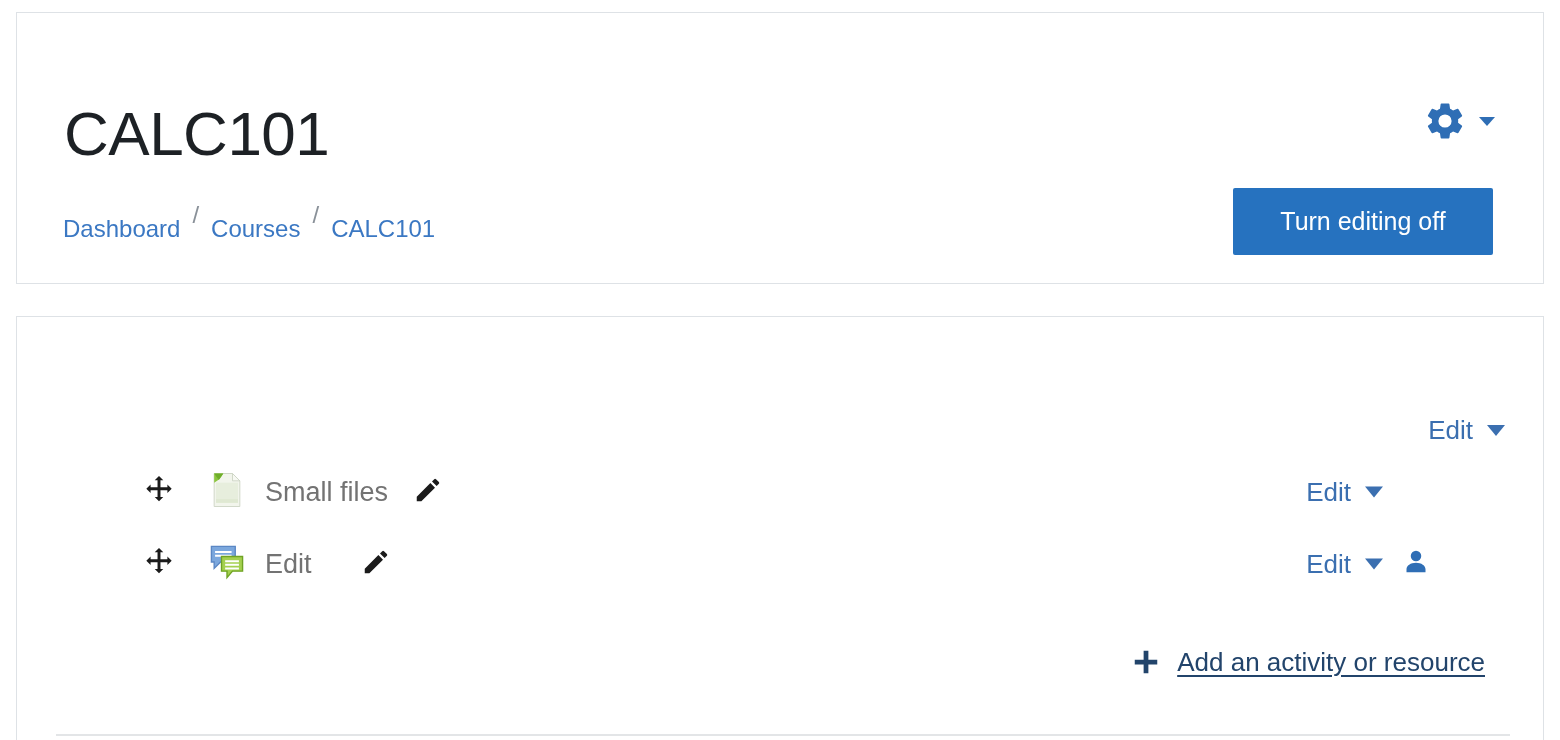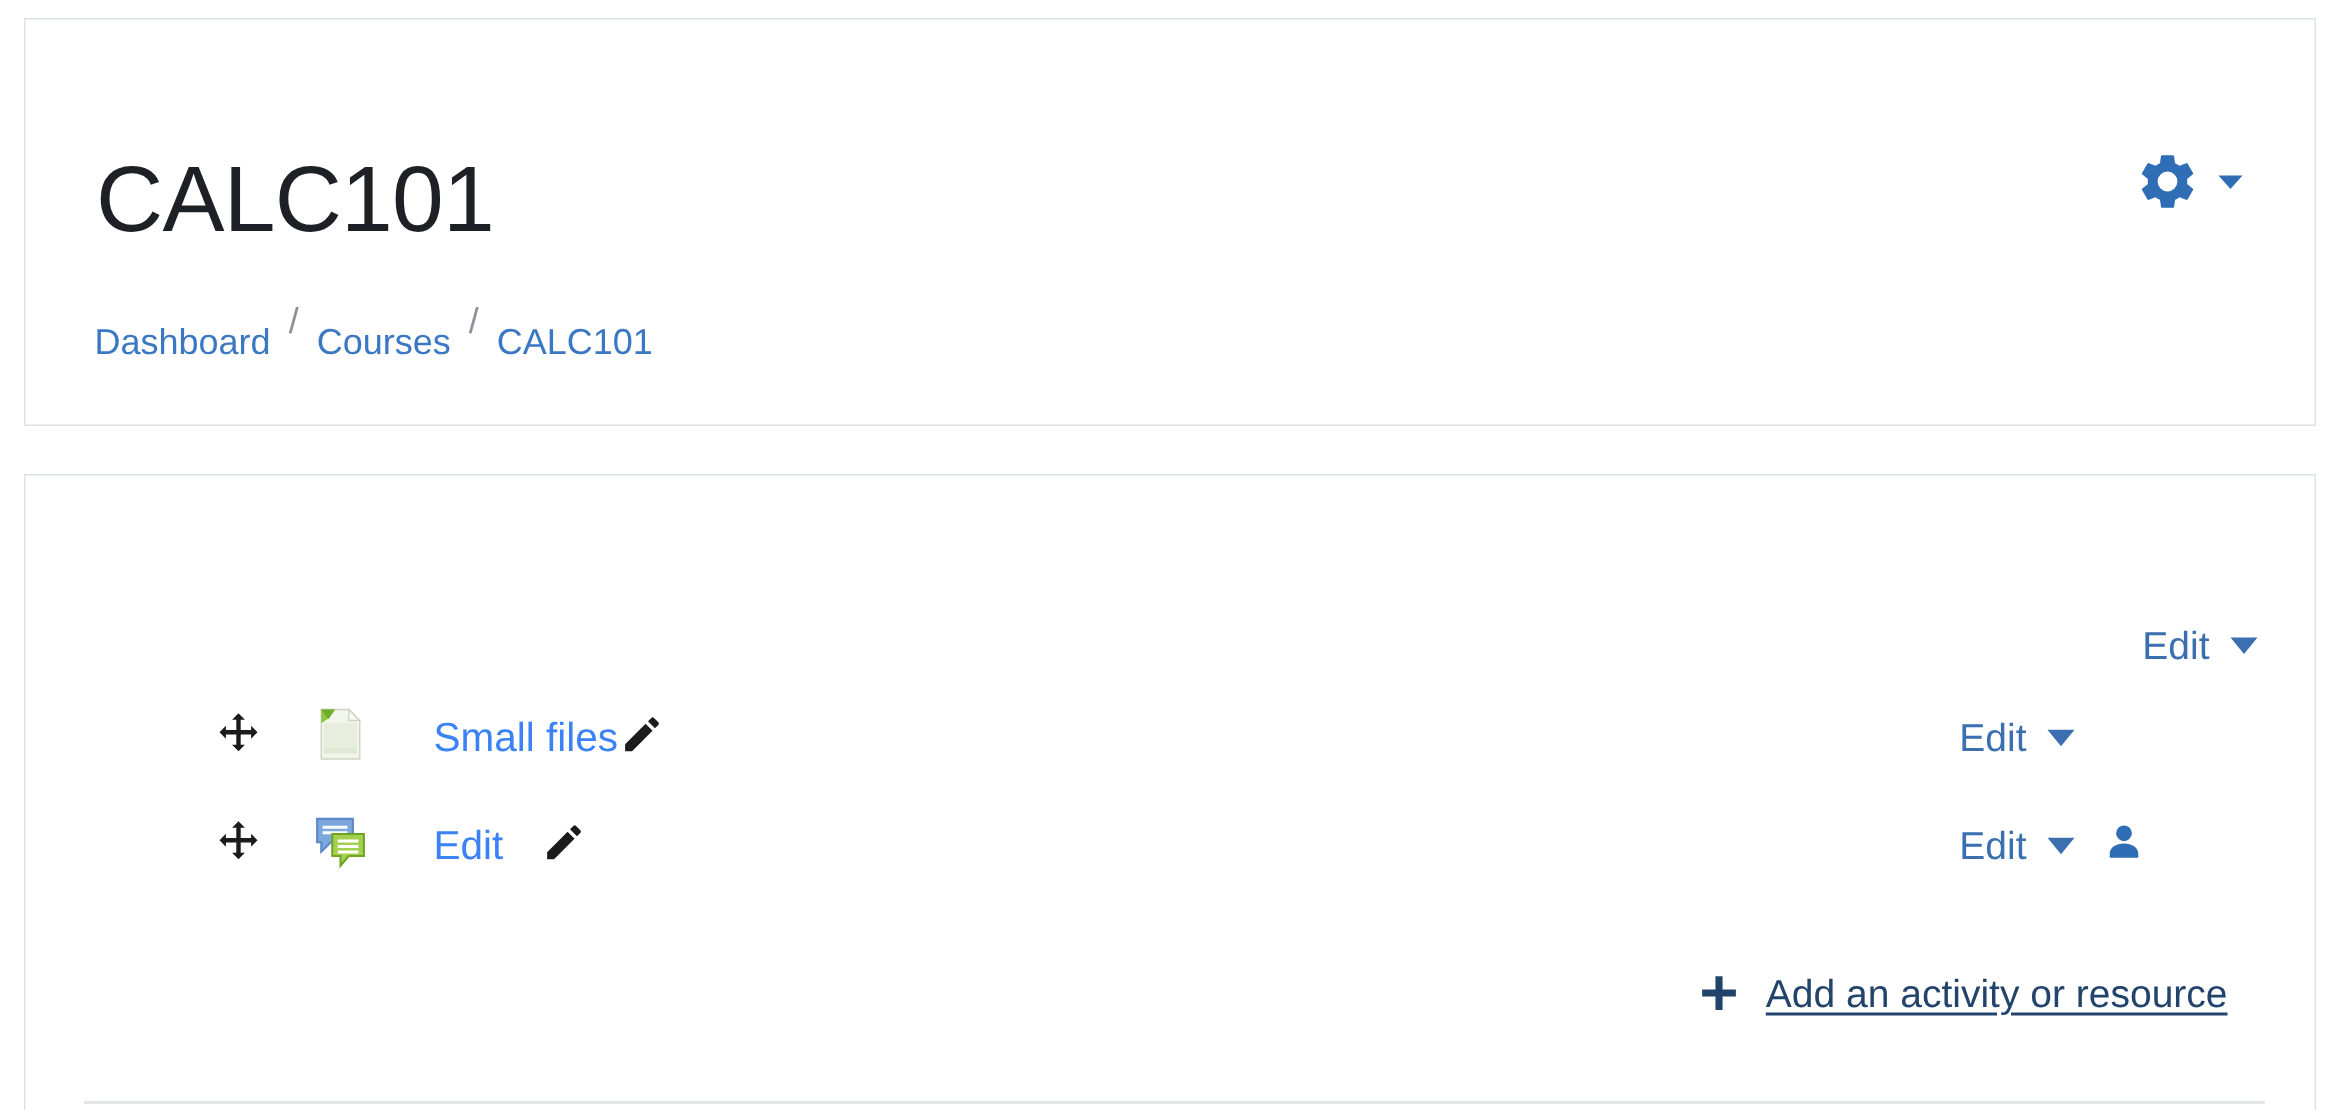--- a/index.html
+++ b/index.html
@@ -123,24 +123,23 @@
   .act-icon {
     position: absolute;
     left: 188px; top: 50%;
     transform: translateY(-50%);
   }
   .act-link {
     position: absolute;
     left: 248px; top: 50%;
     transform: translateY(-50%);
     font-size: 27px;
-    color: #3b82f6;
+    color: #737373;
     text-decoration: none;
     white-space: nowrap;
-    margin-left: 24px;
   }
   .pencil {
     position: absolute;
     top: 50%;
     transform: translateY(-50%);
     cursor: pointer;
   }
   .pencil-small-files { left: 396px; }
   .pencil-forum { left: 344px; }
 
@@ -205,20 +204,21 @@
 
     <div class="gear-wrap">
       <span class="gear-icon">
         <svg width="44" height="44" viewBox="0 0 24 24" aria-hidden="true">
           <path fill="#2f6eb5" d="M19.14 12.94a7.4 7.4 0 0 0 .05-.94 7.4 7.4 0 0 0-.06-.94l2.03-1.58a.48.48 0 0 0 .12-.61l-1.92-3.32a.48.48 0 0 0-.59-.22l-2.39.96a7.03 7.03 0 0 0-1.62-.94l-.36-2.54a.47.47 0 0 0-.47-.4h-3.84a.47.47 0 0 0-.47.4l-.36 2.54c-.59.24-1.13.56-1.62.94l-2.39-.96a.48.48 0 0 0-.59.22L2.74 8.87a.48.48 0 0 0 .12.61l2.03 1.58a7.6 7.6 0 0 0 0 1.88l-2.03 1.58a.48.48 0 0 0-.12.61l1.92 3.32c.12.22.38.3.59.22l2.39-.96c.5.38 1.03.7 1.62.94l.36 2.54c.04.23.24.4.47.4h3.84c.23 0 .43-.17.47-.4l.36-2.54c.59-.24 1.13-.56 1.62-.94l2.39.96c.22.08.47 0 .59-.22l1.92-3.32a.48.48 0 0 0-.12-.61l-2.02-1.58zM12 15.6A3.6 3.6 0 1 1 12 8.4a3.6 3.6 0 0 1 0 7.2z"></path>
         </svg>
       </span>
       <span class="caret"></span>
     </div>
 
+    <button class="btn-editing">Turn editing off</button>
   </div>
 
   <div class="card card-section-block">
     <div class="section-inner">
 
       <div class="section-edit">
         <span>Edit</span>
         <span class="caret-sm"></span>
       </div>
 

